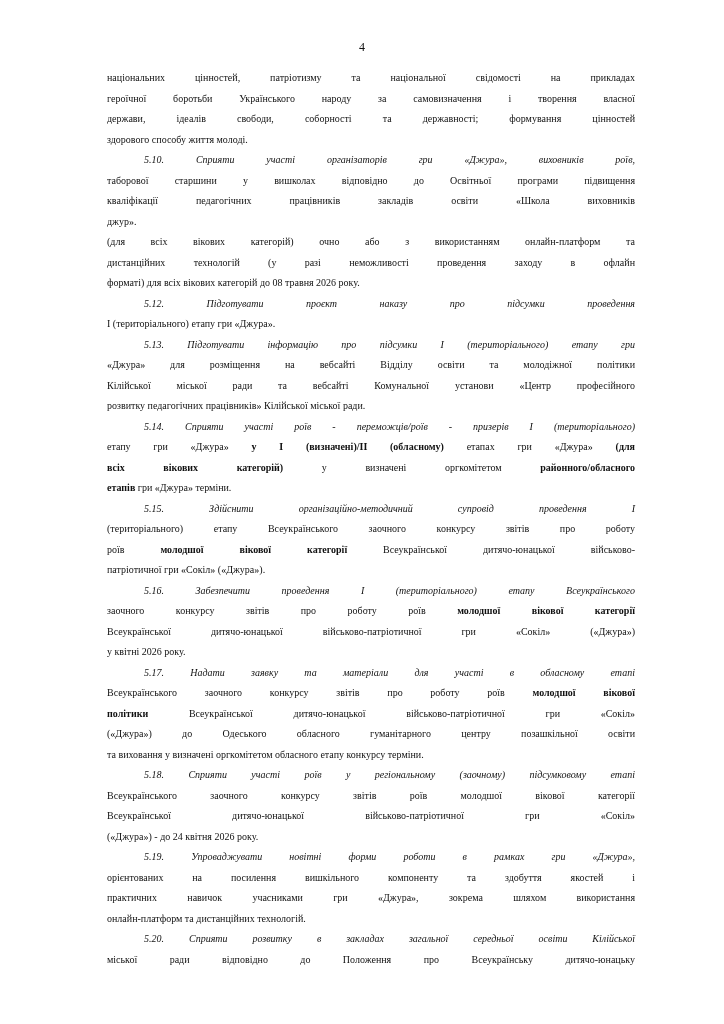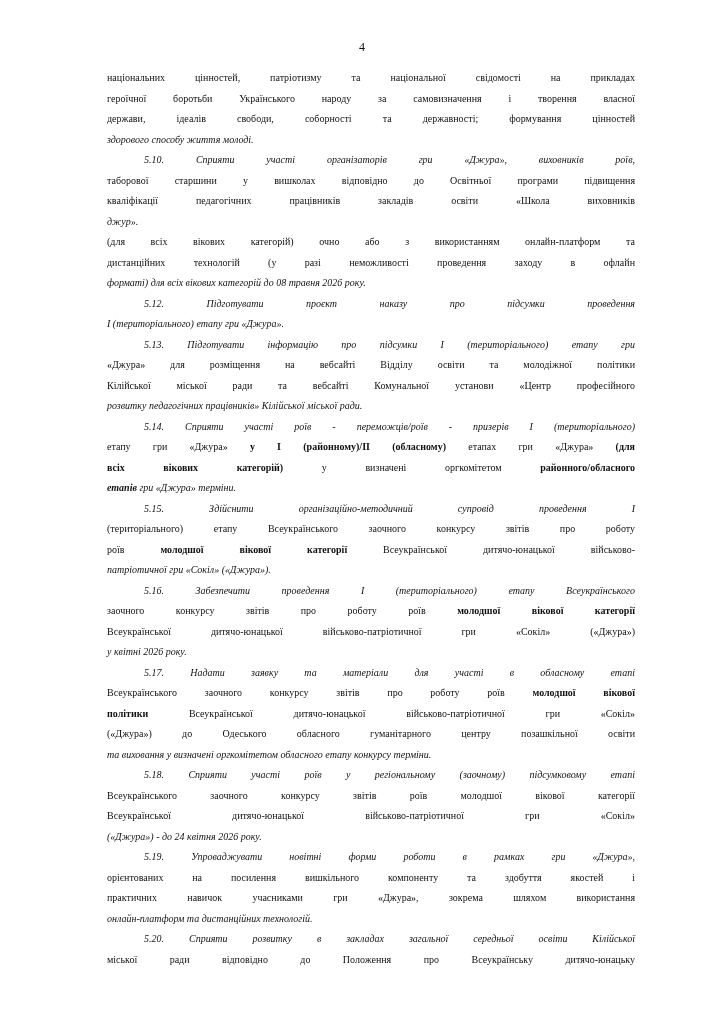--- a/index.html
+++ b/index.html
@@ -1,21 +1,21 @@
 <!DOCTYPE html>
 <html><head>
 <meta charset="utf-8">
 <style>
   html, body { margin:0; padding:0; background:#ffffff; }
   body { width:724px; height:1024px; overflow:hidden; position:relative;
          font-family:"Liberation Serif", "DejaVu Serif", serif; color:#111; }
   .page-num { position:absolute; top:40px; left:0; width:724px; text-align:center; font-size:12px; }
   .content { position:absolute; top:68px; left:107px; width:528px; font-size:10px; line-height:20.5px; }
   .line { white-space:nowrap; height:20.5px; text-align:justify; text-align-last:justify; }
-  .line.last { text-align-last:left;font-style:italic; }
+  .line.last { text-align-last:left; }
   .line.indent { padding-left:37px;font-style:italic; }
   b { font-weight:bold; }
 </style>
 </head>
 <body>
 
 <div class="page-num">4</div>
 <div class="content" id="content">
     <div class="line">національних цінностей, патріотизму та національної свідомості на прикладах</div>
     <div class="line">героїчної боротьби Українського народу за самовизначення і творення власної</div>
@@ -28,21 +28,21 @@
     <div class="line">(для всіх вікових категорій) очно або з використанням онлайн-платформ та</div>
     <div class="line">дистанційних технологій (у разі неможливості проведення заходу в офлайн</div>
     <div class="line last">форматі) для всіх вікових категорій до 08 травня 2026 року.</div>
     <div class="line indent">5.12. Підготувати проєкт наказу про підсумки проведення</div>
     <div class="line last">І (територіального) етапу гри «Джура».</div>
     <div class="line indent">5.13. Підготувати інформацію про підсумки І (територіального) етапу гри</div>
     <div class="line">«Джура» для розміщення на вебсайті Відділу освіти та молодіжної політики</div>
     <div class="line">Кілійської міської ради та вебсайті Комунальної установи «Центр професійного</div>
     <div class="line last">розвитку педагогічних працівників» Кілійської міської ради.</div>
     <div class="line indent">5.14. Сприяти участі роїв - переможців/роїв - призерів І (територіального)</div>
-    <div class="line"><span>етапу гри «Джура» </span><b>у І (районному)/ІІ (обласному)</b><span> етапах гри «Джура» </span><b>(для</b></div>
+    <div class="line"><span>етапу гри «Джура» </span><b>у І (визначені)/ІІ (обласному)</b><span> етапах гри «Джура» </span><b>(для</b></div>
     <div class="line"><b>всіх вікових категорій)</b><span> у визначені оргкомітетом </span><b>районного/обласного</b></div>
     <div class="line last"><b>етапів</b><span> гри «Джура» терміни.</span></div>
     <div class="line indent">5.15. Здійснити організаційно-методичний супровід проведення І</div>
     <div class="line">(територіального) етапу Всеукраїнського заочного конкурсу звітів про роботу</div>
     <div class="line"><span>роїв </span><b>молодшої вікової категорії</b><span> Всеукраїнської дитячо-юнацької військово-</span></div>
     <div class="line last">патріотичної гри «Сокіл» («Джура»).</div>
     <div class="line indent">5.16. Забезпечити проведення І (територіального) етапу Всеукраїнського</div>
     <div class="line"><span>заочного конкурсу звітів про роботу роїв </span><b>молодшої вікової категорії</b></div>
     <div class="line">Всеукраїнської дитячо-юнацької військово-патріотичної гри «Сокіл» («Джура»)</div>
     <div class="line last">у квітні 2026 року.</div>

